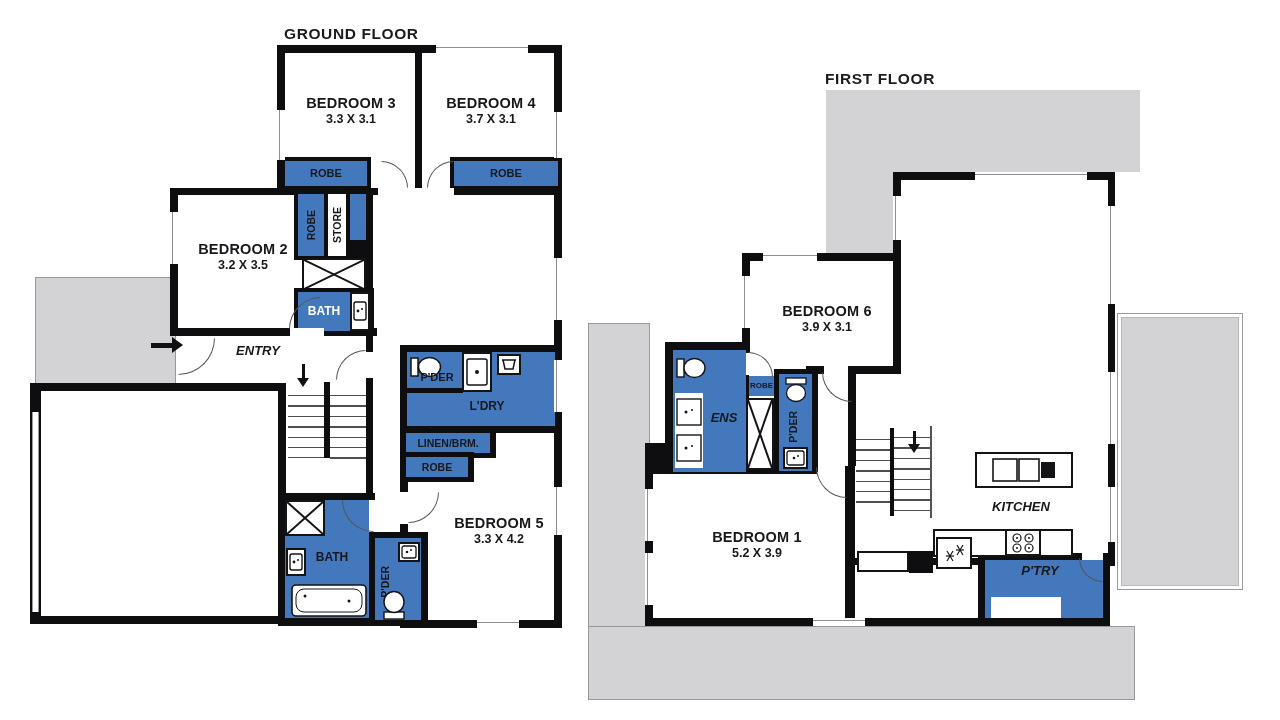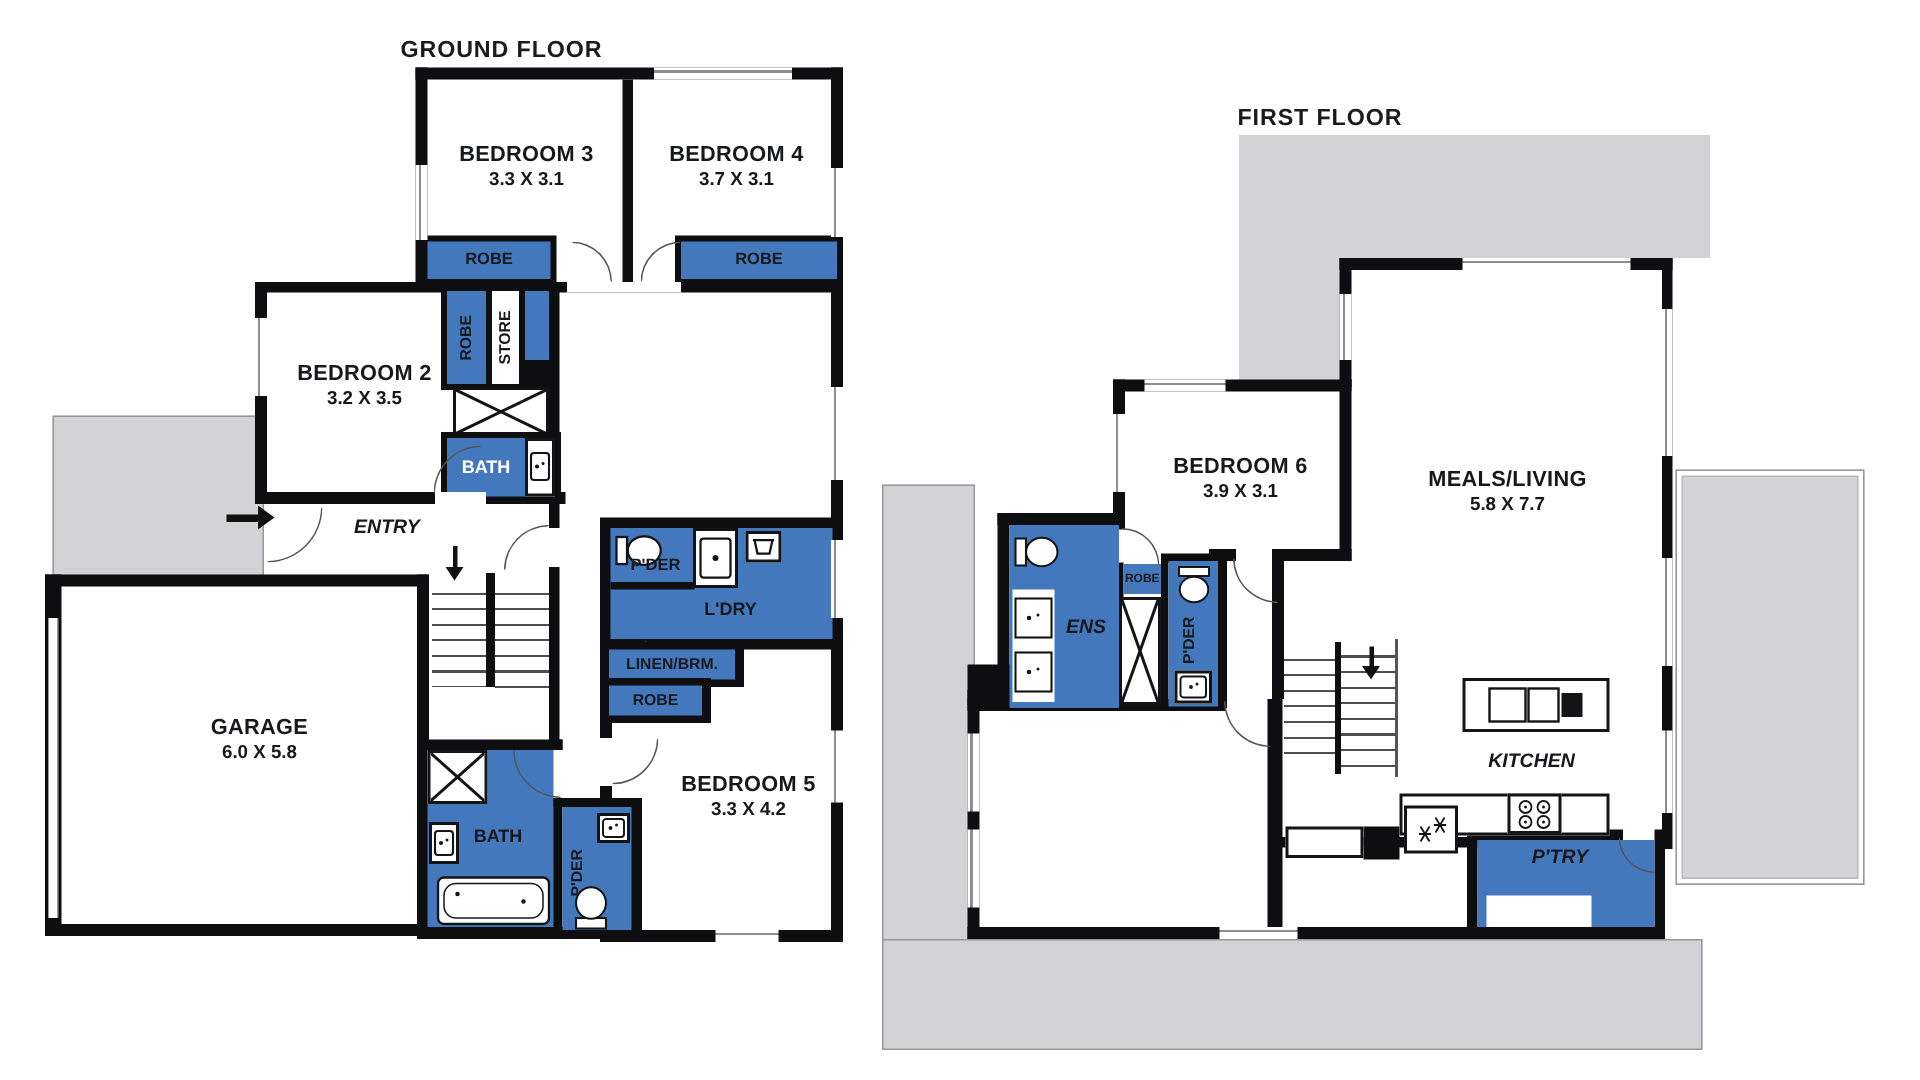--- a/index.html
+++ b/index.html
@@ -40,21 +40,21 @@
   .arrow-shaft{position:absolute;background:#111;}
   .tri-down{position:absolute;width:0;height:0;border-left:6px solid transparent;border-right:6px solid transparent;border-top:9px solid #111;}
   .tri-right{position:absolute;width:0;height:0;border-top:8px solid transparent;border-bottom:8px solid transparent;border-left:11px solid #111;}
   svg{display:block;}
 </style>
 </head>
 <body>
 
 <div class="plan">
 
-  <div class="title" style="left:267px;top:25px;width:180px;">GROUND FLOOR</div>
+  <div class="title" style="left:284px;top:25px;width:180px;">GROUND FLOOR</div>
 
   <div class="grayfill bordered" style="left:35px;top:277px;width:141px;height:111px;"></div>
 
   <div class="wall" style="left:277px;top:45px;width:285px;height:8px;"></div>
   <div class="wall" style="left:277px;top:45px;width:8px;height:147px;"></div>
   <div class="wall" style="left:554px;top:45px;width:8px;height:583px;"></div>
   <div class="wall" style="left:415px;top:53px;width:7px;height:135px;"></div>
   <div class="wall" style="left:170px;top:188px;width:392px;height:7px;"></div>
   <div class="wall" style="left:170px;top:188px;width:8px;height:147px;"></div>
   <div class="wall" style="left:170px;top:328px;width:207px;height:8px;"></div>
@@ -210,24 +210,20 @@
   </div>
   <div class="lbl col" style="left:430px;top:94px;width:122px;height:34px;">
     <div class="rname">BEDROOM 4</div>
     <div class="rdims">3.7 X 3.1</div>
   </div>
   <div class="lbl col" style="left:182px;top:240px;width:122px;height:34px;text-align:center;">
     <div class="rname">BEDROOM 2</div>
     <div class="rdims">3.2 X 3.5</div>
   </div>
   <div class="lbl s13" style="left:230px;top:344px;width:56px;height:15px;">ENTRY</div>
-  <div class="lbl col" style="left:112px;top:476px;width:122px;height:34px;">
-    <div class="rname">GARAGE</div>
-    <div class="rdims">6.0 X 5.8</div>
-  </div>
   <div class="lbl col" style="left:438px;top:514px;width:122px;height:34px;">
     <div class="rname">BEDROOM 5</div>
     <div class="rdims">3.3 X 4.2</div>
   </div>
 
   <div class="title" style="left:825px;top:70px;width:160px;">FIRST FLOOR</div>
 
   <div class="grayfill" style="left:826px;top:90px;width:314px;height:82px;"></div>
   <div class="grayfill" style="left:826px;top:172px;width:71px;height:86px;"></div>
   <div class="grayfill bordered" style="left:588px;top:323px;width:62px;height:304px;"></div>
@@ -363,18 +359,18 @@
   <div class="whitebox" style="left:991px;top:597px;width:70px;height:21px;"></div>
   <div class="lbl s13" style="left:1009px;top:564px;width:62px;height:15px;">P'TRY</div>
   <div class="arc arc-bl" style="left:1079px;top:558px;width:24px;height:24px;"></div>
 
   <div class="obox" style="left:857px;top:551px;width:52px;height:21px;"></div>
 
   <div class="lbl col" style="left:766px;top:302px;width:122px;height:34px;">
     <div class="rname">BEDROOM 6</div>
     <div class="rdims">3.9 X 3.1</div>
   </div>
-  <div class="lbl col" style="left:944px;top:311px;width:122px;height:34px;">
-    <div class="rname">MEALS/LIVING</div>
-    <div class="rdims">5.8 X 7.7</div>
+  <div class="lbl col" style="left:696px;top:528px;width:122px;height:34px;">
+    <div class="rname">BEDROOM 1</div>
+    <div class="rdims">5.2 X 3.9</div>
   </div>
 
 </div>
 
 </body></html>

